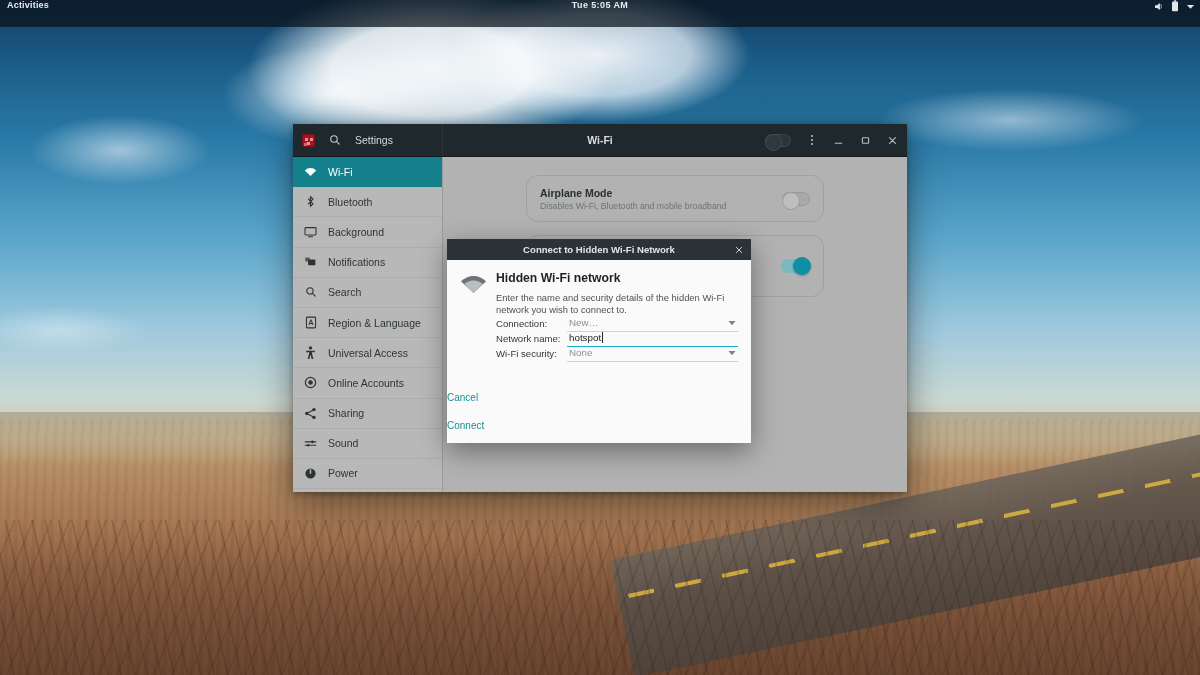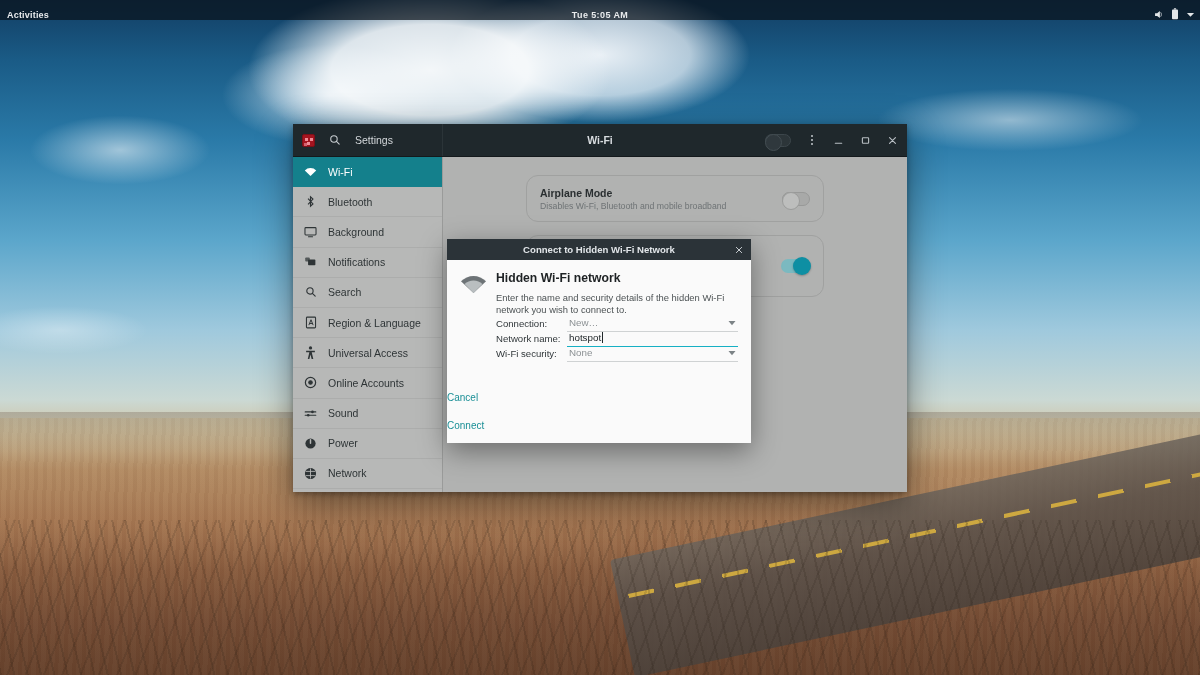--- a/index.html
+++ b/index.html
@@ -52,24 +52,24 @@
       repeating-linear-gradient(-68deg, rgba(30,22,14,0.16) 0px, rgba(30,22,14,0.16) 2px, transparent 2px, transparent 17px);
     opacity: 0.75;
   }
   #hills {
     position: absolute; left: 0; top: 412px; width: 1200px; height: 40px;
     background: linear-gradient(to bottom, rgba(150,140,125,0.55), rgba(150,130,105,0));
   }
 
   
   #topbar {
-    position: absolute; left: 0; top: 0; width: 1200px; height: 20px;
+    position: absolute; left: 0; top: 0; width: 1200px; height: 27px;
     background: rgba(10,18,26,0.72);
     color: #e8eaec; font-size: 9px; font-weight: bold;
-    display: flex; align-items: flex-end; z-index: 50;
+    display: flex; align-items: flex-start; z-index: 50;
   }
   #activities { padding-left: 7px; letter-spacing: 0.2px; }
   #clock {
     position: absolute; left: 0; right: 0; text-align: center;
     font-size: 9px; font-weight: bold; letter-spacing: 0.4px;
   }
   #tray {
     position: absolute; right: 5px; display: flex; align-items: center; gap: 7px;
   }
   #tray svg { display: block; }
@@ -382,20 +382,31 @@
         <span class="s-icon">
           <svg width="13" height="13" viewBox="0 0 16 16" fill="none" stroke="#2e3436" stroke-width="1.5">
             <circle cx="8" cy="8" r="6.3"></circle>
               <circle cx="8" cy="8" r="2.1" fill="#2e3436"></circle>
           </svg>
         </span>
         <span>Online Accounts</span>
       </div>
 
 
+      <div class="side-item">
+        <span class="s-icon">
+          <svg width="13" height="13" viewBox="0 0 16 16" fill="#2e3436">
+            <circle cx="12.3" cy="3.2" r="2.1"></circle>
+              <circle cx="3.4" cy="8" r="2.1"></circle>
+              <circle cx="12.3" cy="12.8" r="2.1"></circle>
+            <path d="M5 7 11 4M5 9l6 3" stroke="#2e3436" stroke-width="1.3"></path>
+          </svg>
+        </span>
+        <span>Sharing</span>
+      </div>
 
       <div class="side-item">
         <span class="s-icon">
           <svg width="13" height="11" viewBox="0 0 16 12" fill="none" stroke="#2e3436" stroke-width="1.4" stroke-linecap="round">
             <path d="M1.5 4h13M1.5 8.2h13"></path>
             <circle cx="10.4" cy="4" r="1.6" fill="#2e3436" stroke="none"></circle>
             <circle cx="5.2" cy="8.2" r="1.6" fill="#2e3436" stroke="none"></circle>
           </svg>
         </span>
         <span>Sound</span>

